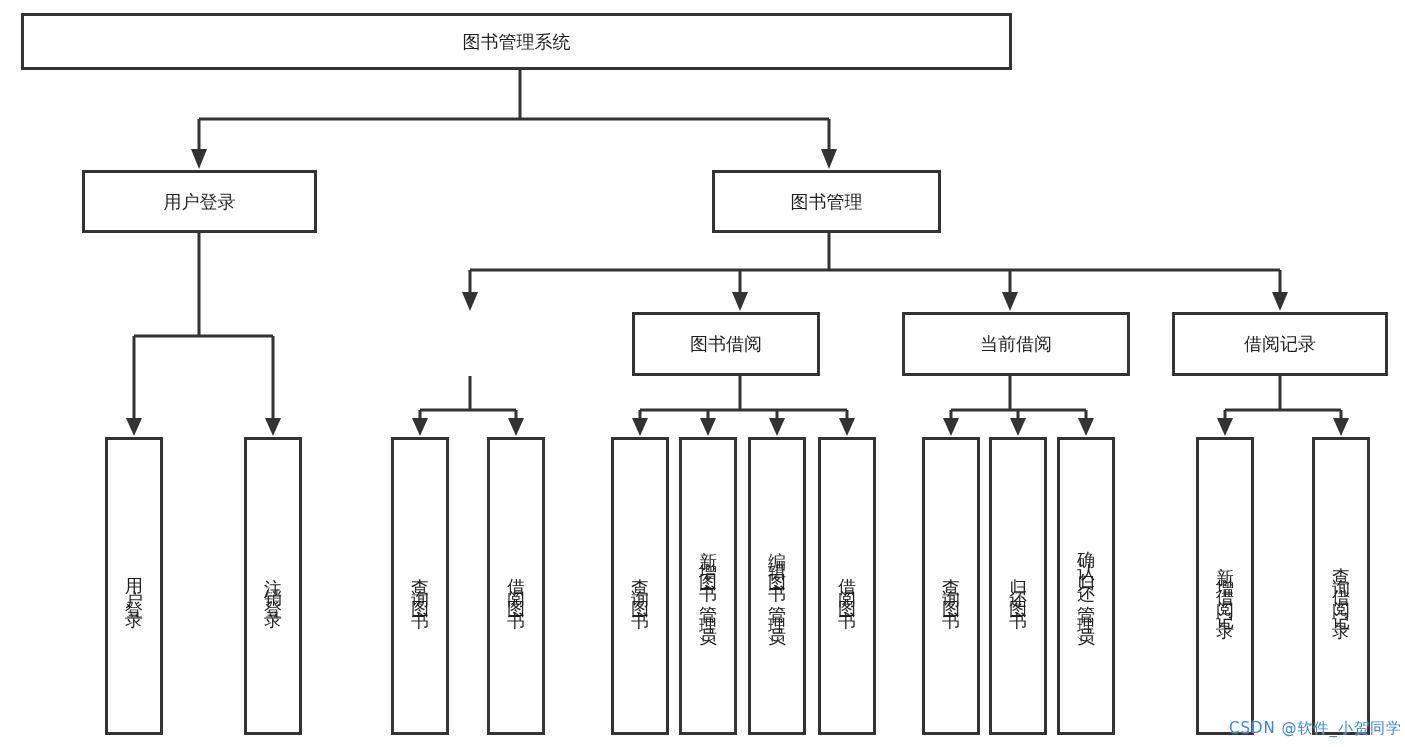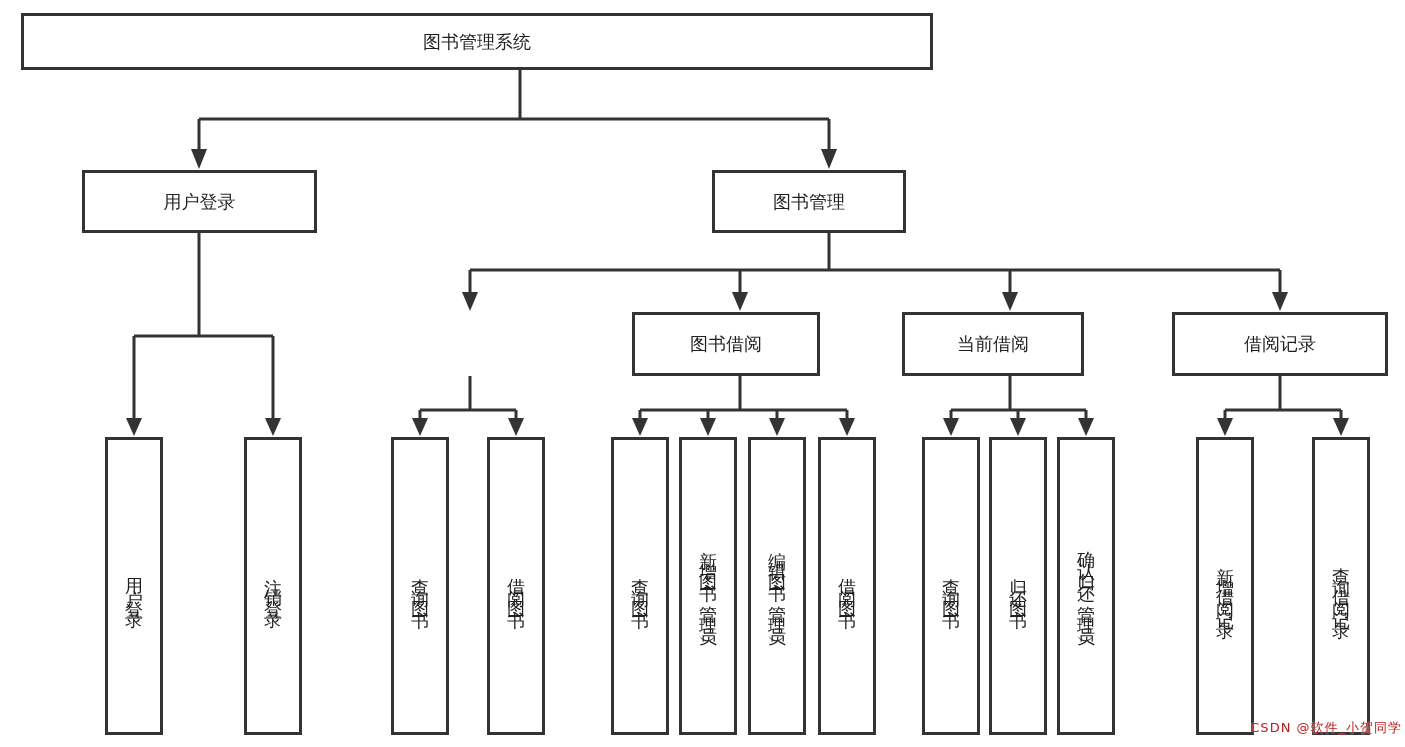--- a/index.html
+++ b/index.html
@@ -11,22 +11,22 @@
   .box{
     position:absolute;box-sizing:border-box;background:#ffffff;
     border:3px solid #333333;display:flex;align-items:center;justify-content:center;
     font-size:18px;line-height:1;color:#1f1f1f;
   }
   .leaf span{
     writing-mode:vertical-rl;text-orientation:mixed;
     letter-spacing:11px;font-size:18px;white-space:nowrap;
   }
   .watermark{
-    position:absolute;top:719px;right:3px;font-size:13px;letter-spacing:1px;
-    color:#b91c1c;text-shadow:0 0 2px #ffffff;
+    position:absolute;top:719px;right:3px;font-size:15px;letter-spacing:1px;
+    color:#3b82f6;text-shadow:0 0 2px #ffffff;
   }
 </style>
 </head>
 <body>
 
 <div class="stage">
 
   <svg width="1405" height="747" viewBox="0 0 1405 747">
 
     <g stroke="#333333" stroke-width="3" fill="none">
@@ -70,35 +70,35 @@
       <polygon points="1078,418 1094,418 1086,436" fill="#333333" stroke="none"></polygon>
     </g>
 
     <g stroke="#333333" stroke-width="3" fill="none">
       <path d="M1280,376 V410 M1225,410 H1341 M1225,410 V419 M1341,410 V419"></path>
       <polygon points="1217,418 1233,418 1225,436" fill="#333333" stroke="none"></polygon>
       <polygon points="1333,418 1349,418 1341,436" fill="#333333" stroke="none"></polygon>
     </g>
   </svg>
 
-  <div class="box" style="left:21px;top:13px;width:912px;height:57px;">
+  <div class="box" style="left:21px;top:13px;width:991px;height:57px;">
     <span>图书管理系统</span>
   </div>
 
   <div class="box" style="left:82px;top:170px;width:235px;height:63px;">
     <span>用户登录</span>
   </div>
-  <div class="box" style="left:712px;top:170px;width:194px;height:63px;">
+  <div class="box" style="left:712px;top:170px;width:229px;height:63px;">
     <span>图书管理</span>
   </div>
 
   <div class="box" style="left:632px;top:312px;width:188px;height:64px;">
     <span>图书借阅</span>
   </div>
-  <div class="box" style="left:902px;top:312px;width:182px;height:64px;">
+  <div class="box" style="left:902px;top:312px;width:228px;height:64px;">
     <span>当前借阅</span>
   </div>
   <div class="box" style="left:1172px;top:312px;width:216px;height:64px;">
     <span>借阅记录</span>
   </div>
 
   <div class="box leaf" style="left:105px;top:437px;width:58px;height:298px;">
     <span>用户登录</span>
   </div>
   <div class="box leaf" style="left:244px;top:437px;width:58px;height:298px;">

